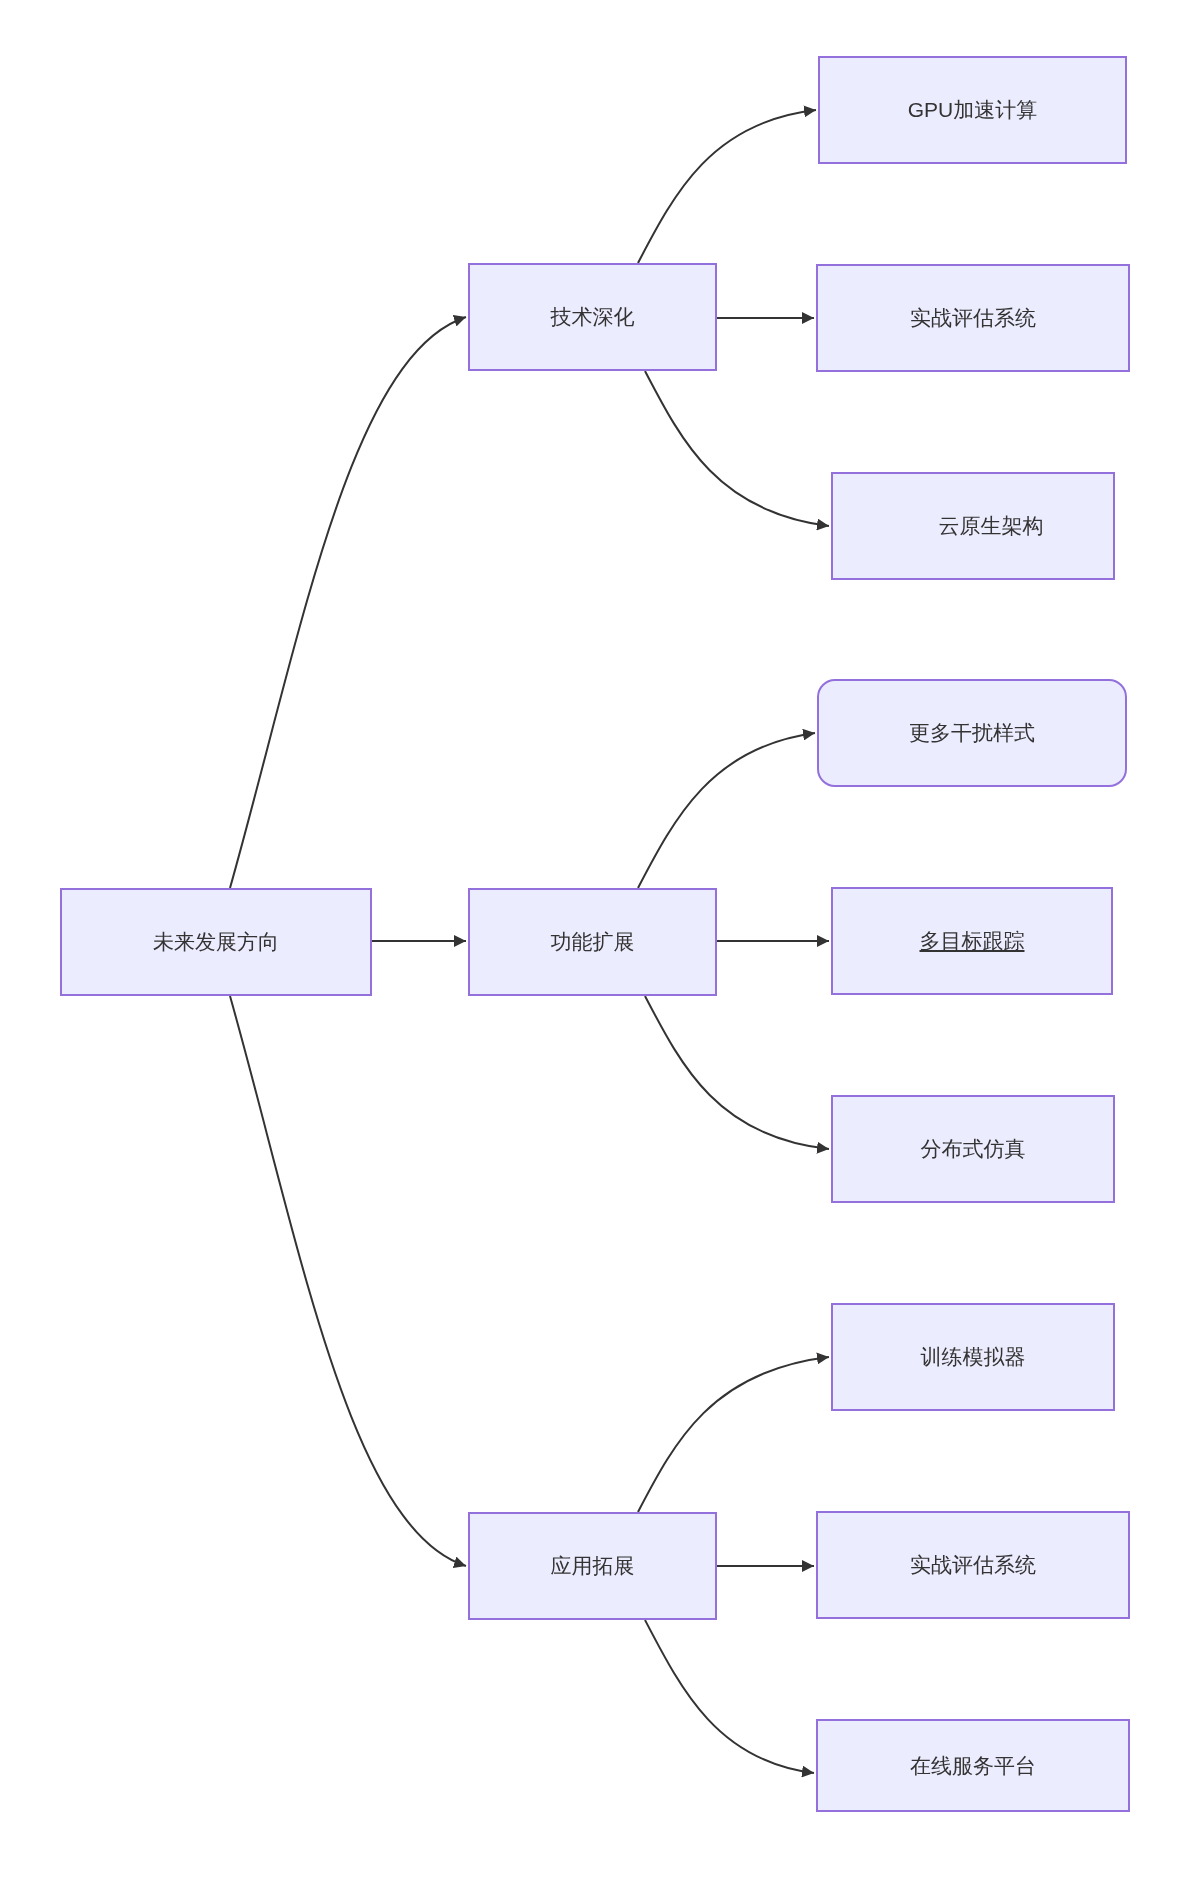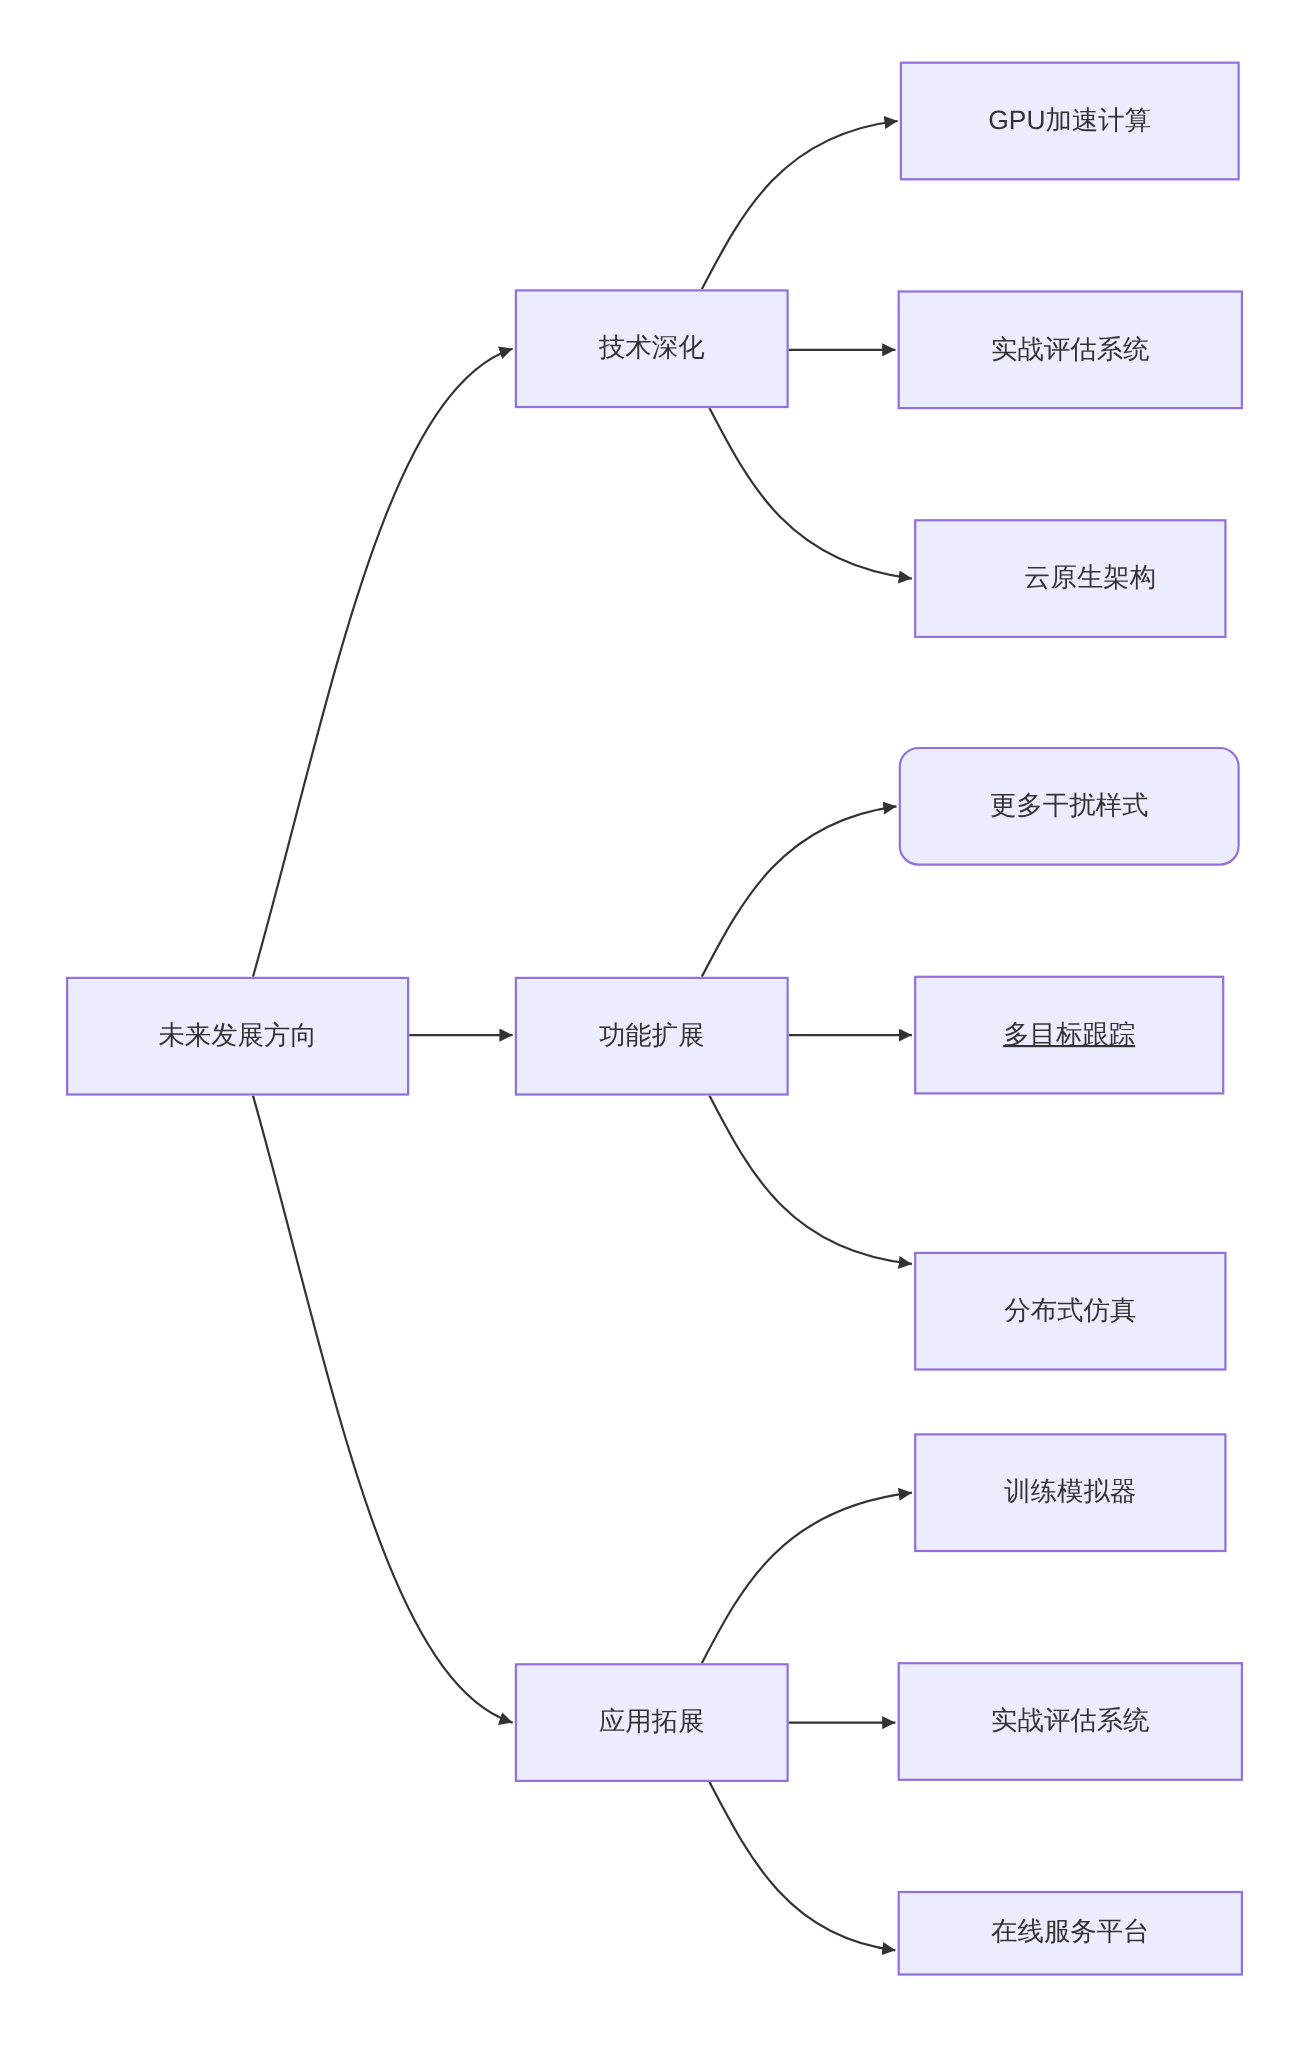--- a/index.html
+++ b/index.html
@@ -29,21 +29,21 @@
   }
   .node {
     position: absolute;
     box-sizing: border-box;
     display: flex;
     align-items: center;
     justify-content: center;
     background: #ECECFF;
     border: 2px solid #9370DB;
     color: #333333;
-    font-size: 24px;
+    font-size: 21px;
     line-height: 1.2;
     white-space: nowrap;
     text-align: center;
   }
 </style>
 </head>
 <body>
 
 <div class="canvas">
 
@@ -96,29 +96,29 @@
   </div>
 
   <div class="node" style="left:817px; top:679px; width:310px; height:108px;border-radius:18px;">
     <span>更多干扰样式</span>
   </div>
 
   <div class="node" style="left:831px; top:887px; width:282px; height:108px;text-decoration:underline;">
     <span>多目标跟踪</span>
   </div>
 
-  <div class="node" style="left:831px; top:1138px; width:284px; height:108px;">
+  <div class="node" style="left:831px; top:1095px; width:284px; height:108px;">
     <span>分布式仿真</span>
   </div>
 
   <div class="node" style="left:831px; top:1303px; width:284px; height:108px;">
     <span>训练模拟器</span>
   </div>
 
   <div class="node" style="left:816px; top:1511px; width:314px; height:108px;">
     <span>实战评估系统</span>
   </div>
 
-  <div class="node" style="left:816px; top:1719px; width:314px; height:77px;">
+  <div class="node" style="left:816px; top:1719px; width:314px; height:93px;">
     <span>在线服务平台</span>
   </div>
 
 </div>
 
 </body></html>

